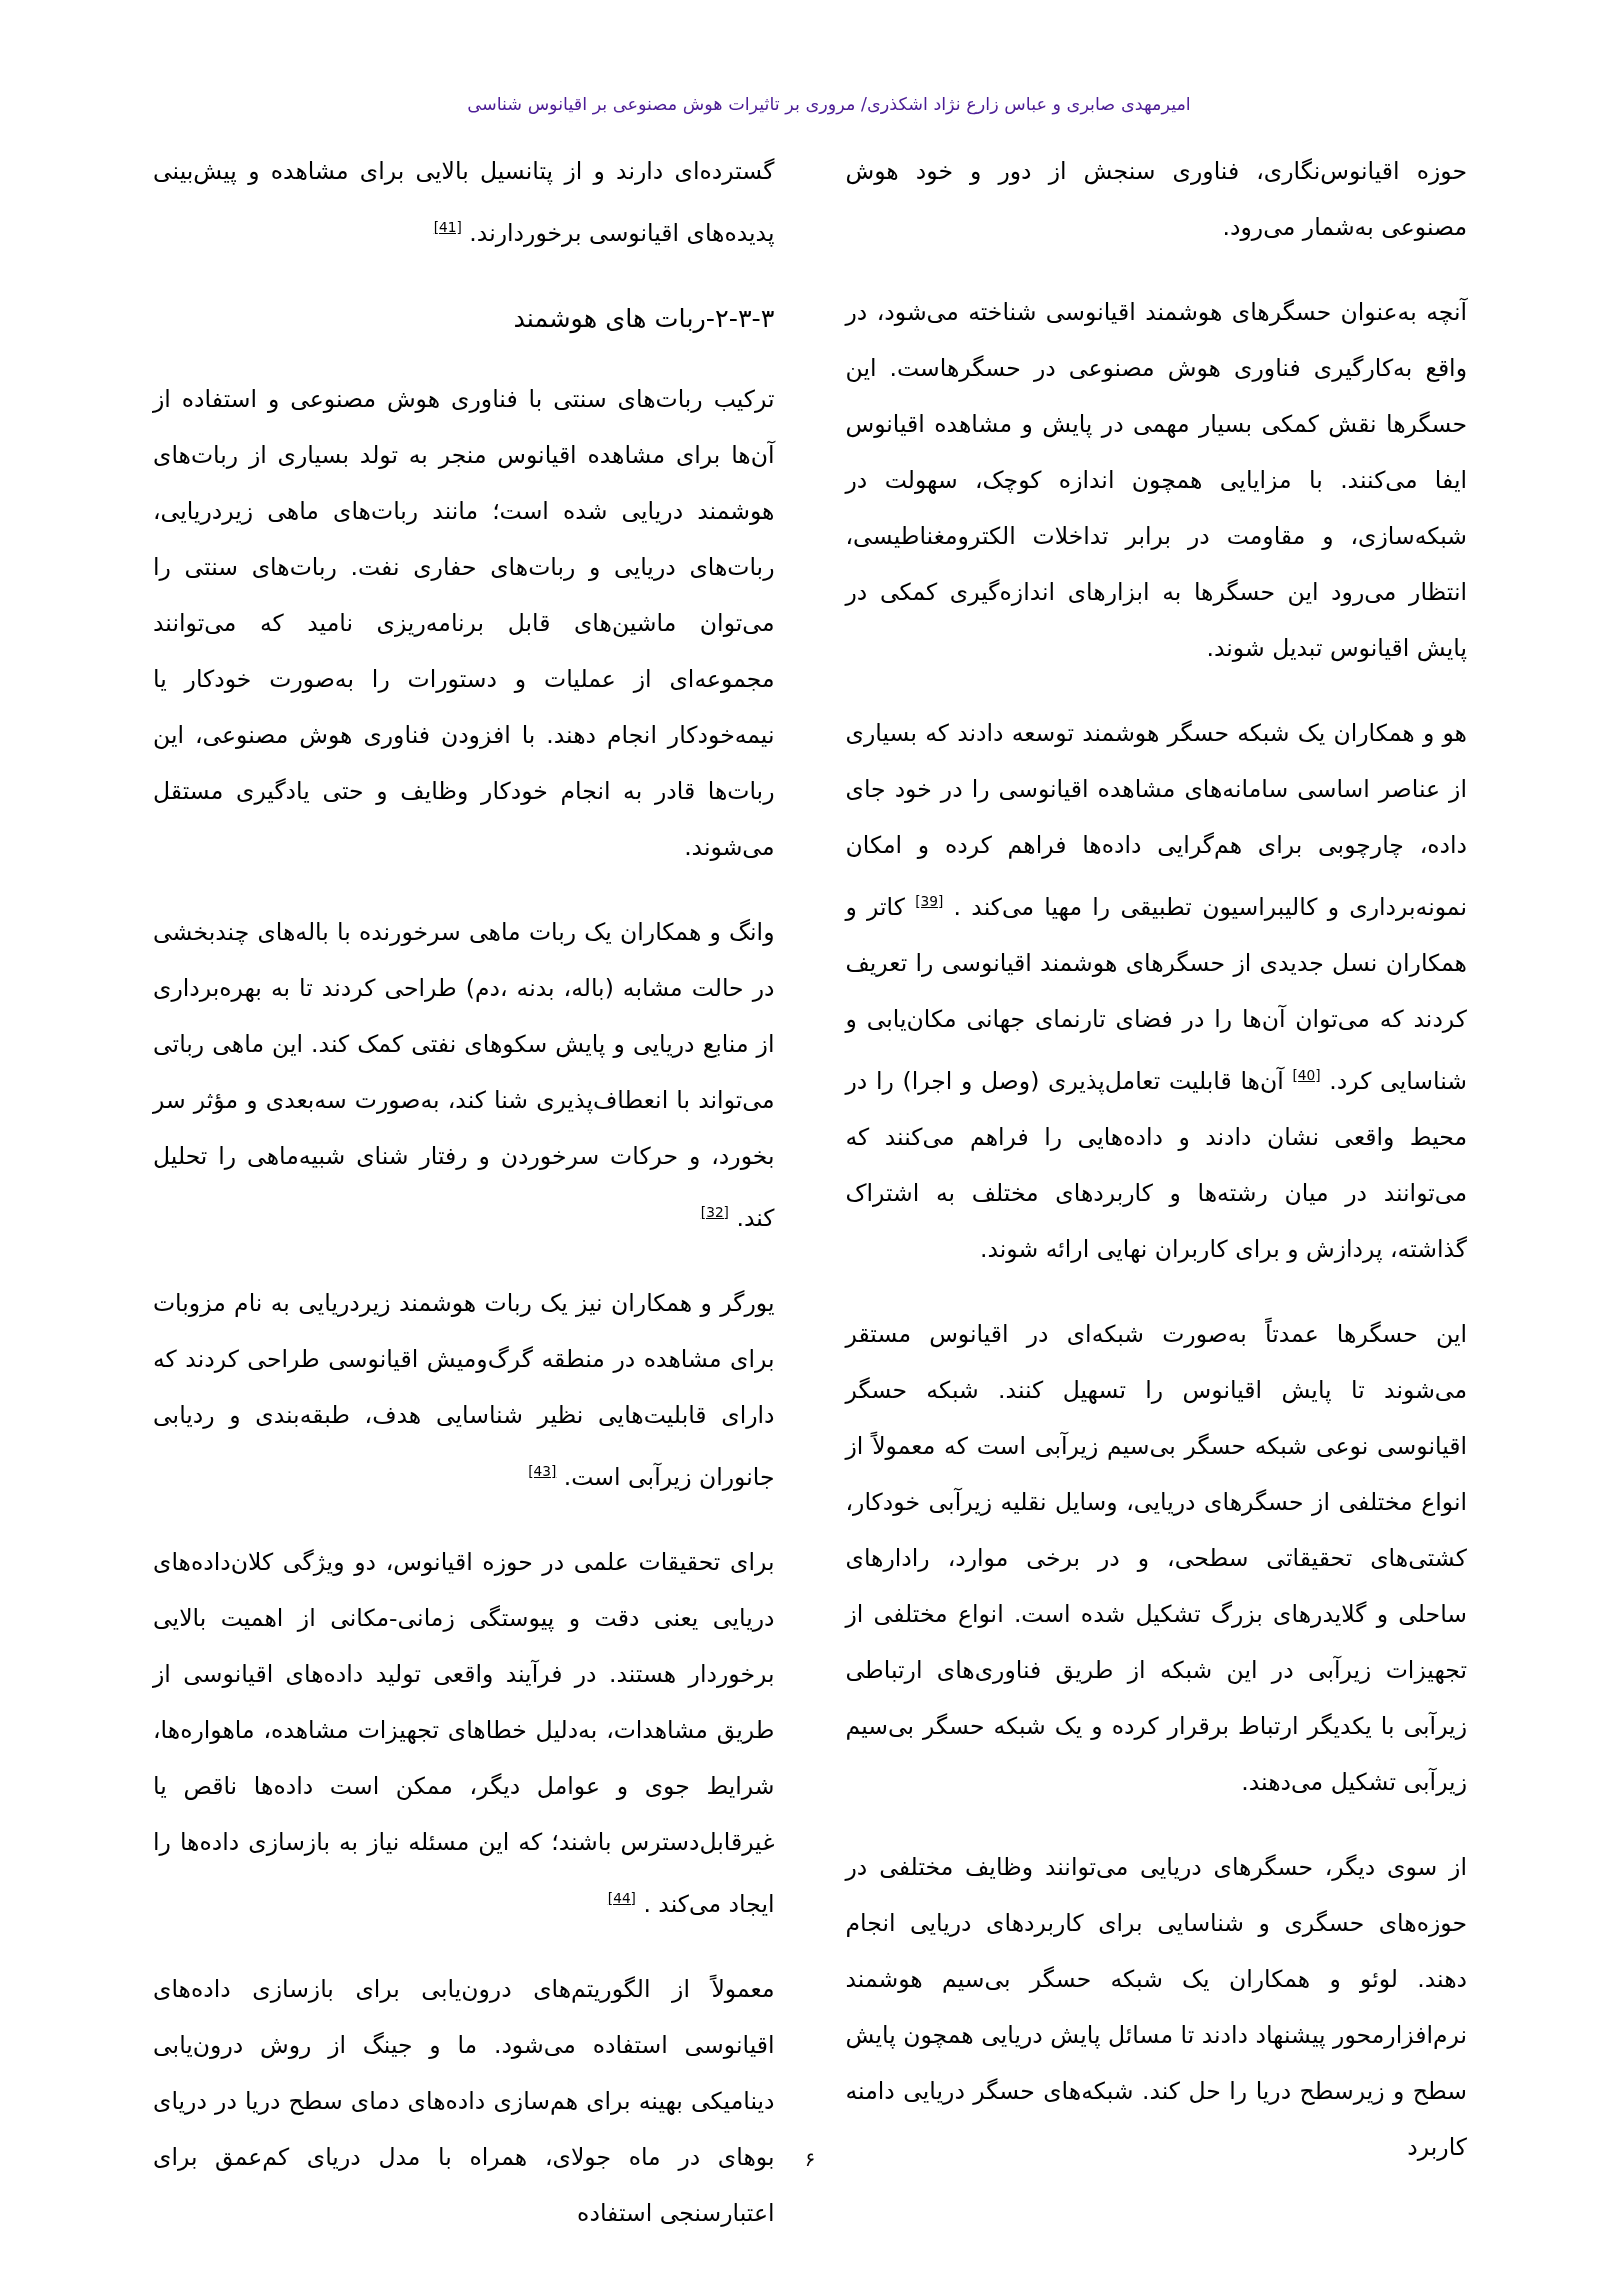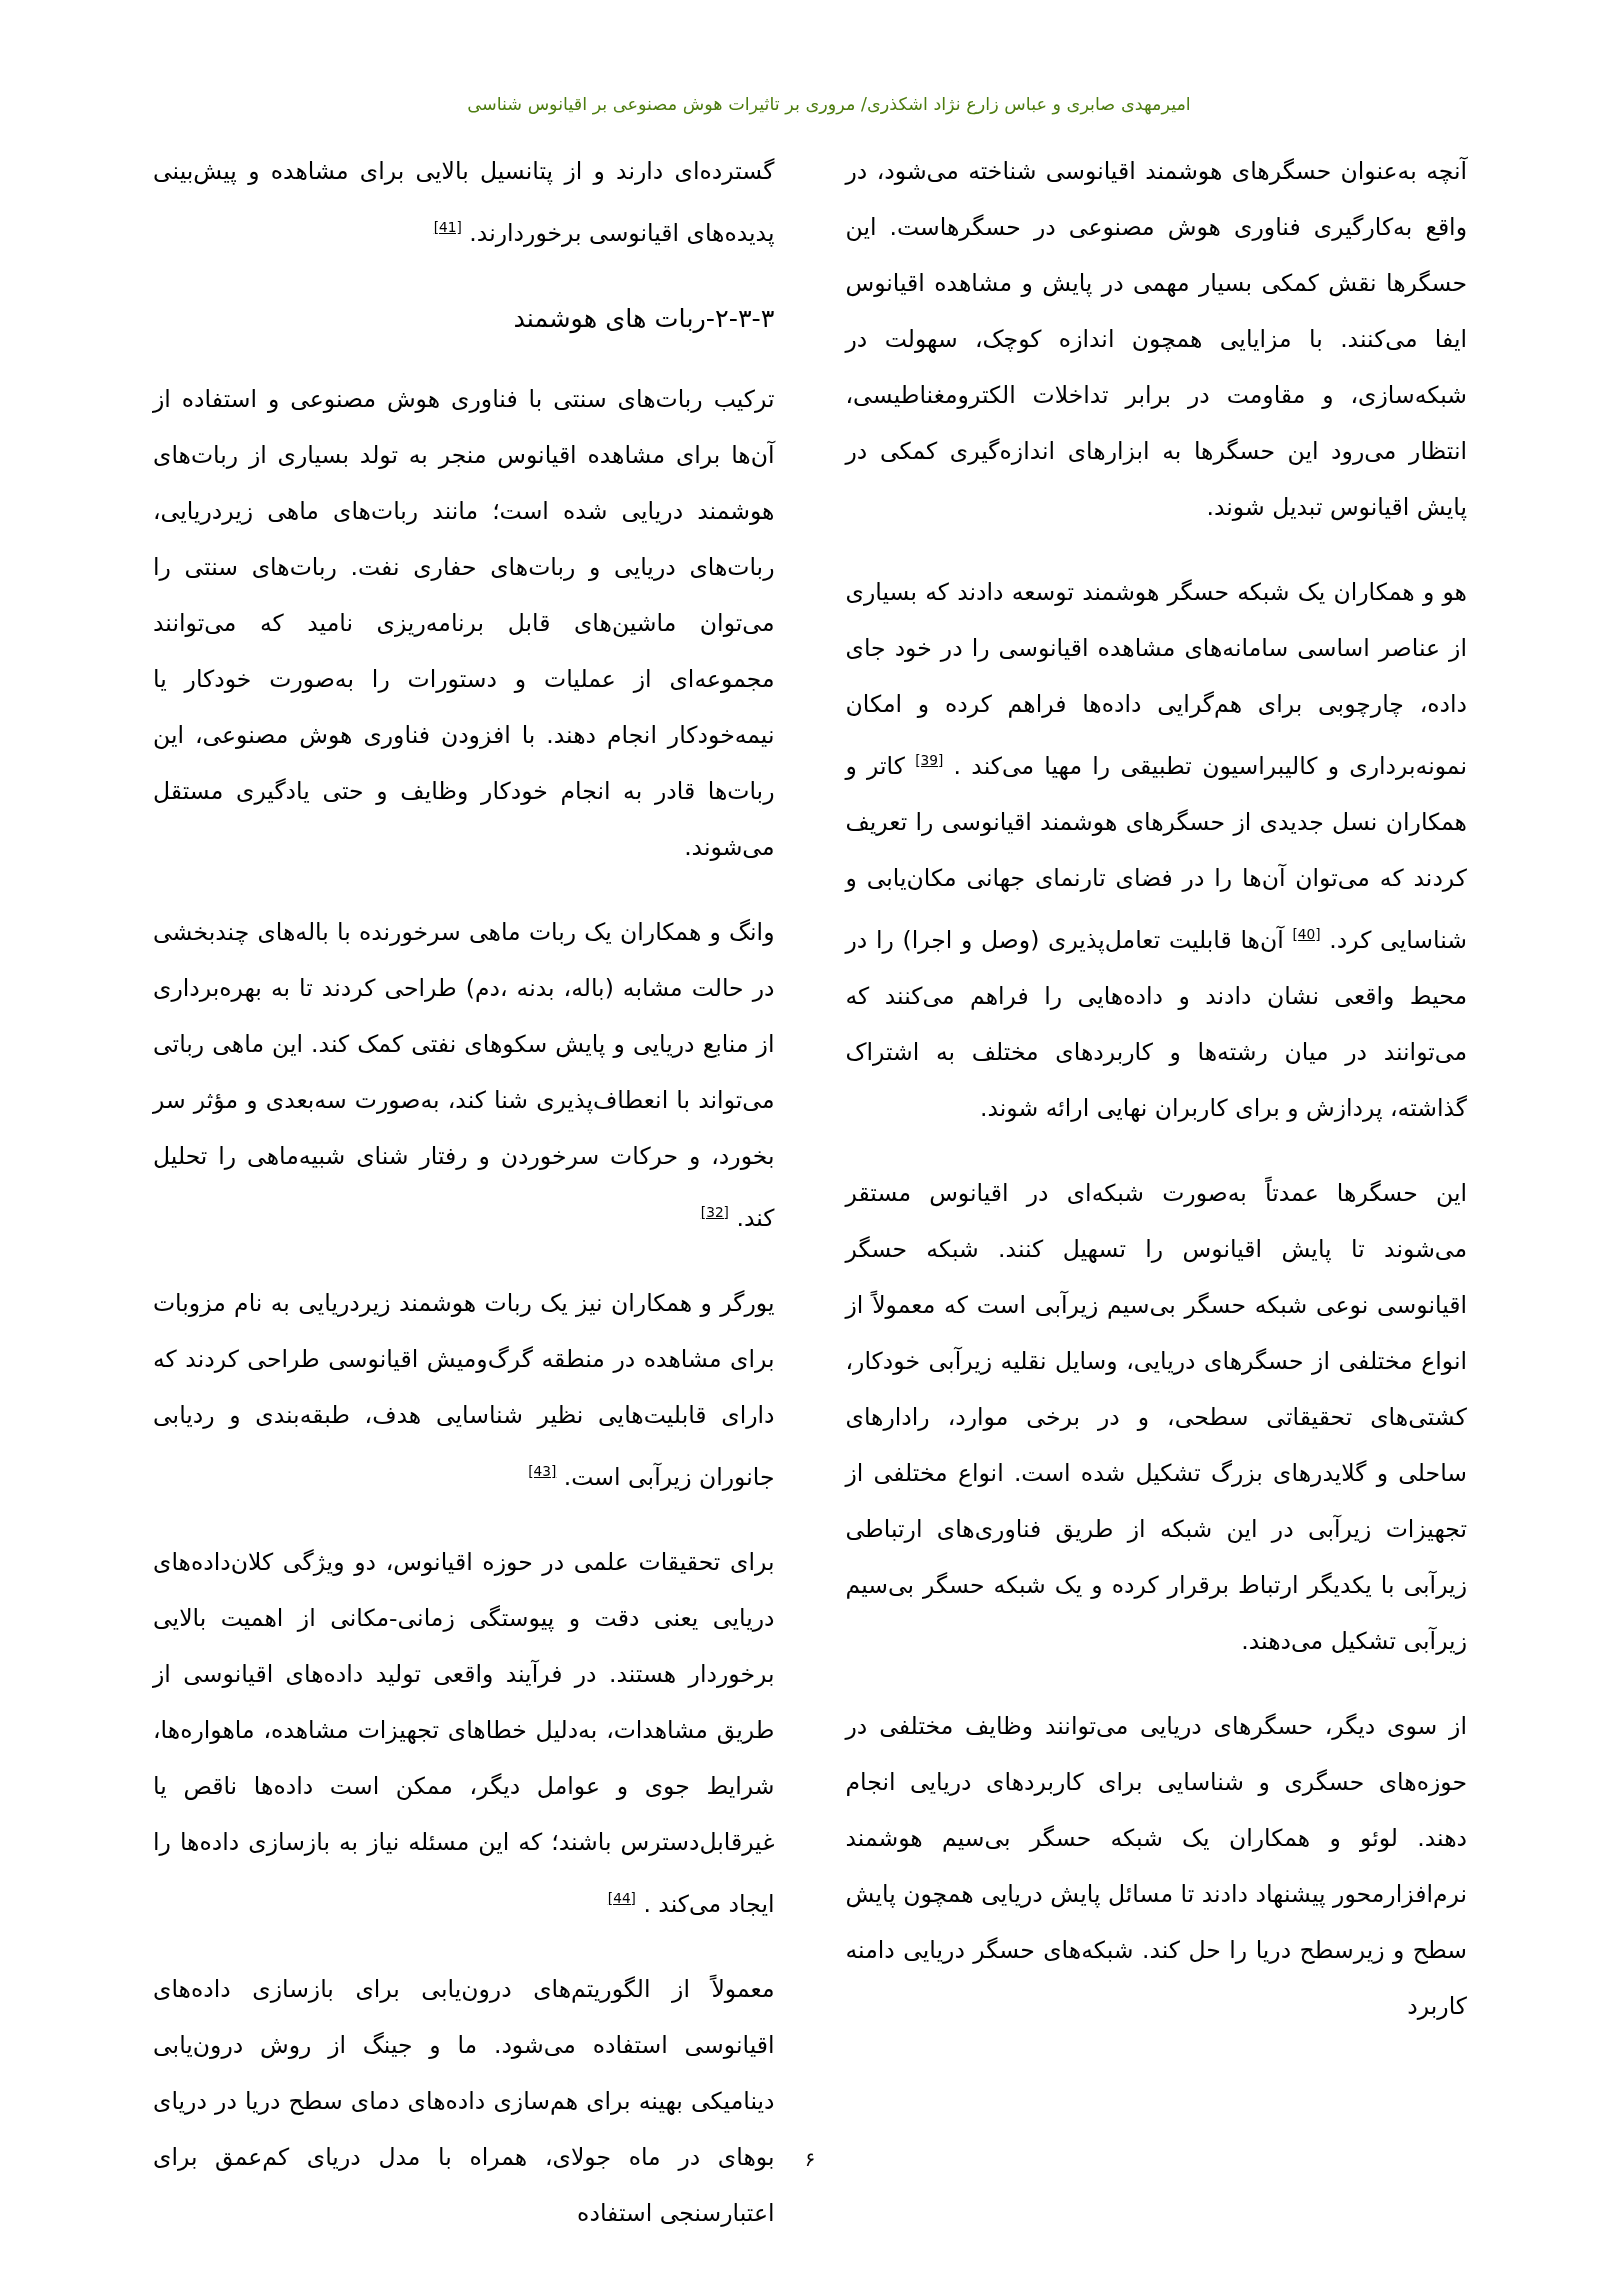--- a/index.html
+++ b/index.html
@@ -16,21 +16,21 @@
     font-family: "DejaVu Sans", sans-serif;
     color: #000000;
   }
   .running-header {
     position: absolute;
     top: 94px;
     left: 0;
     right: 0;
     text-align: center;
     font-size: 17.6px;
-    color: #4d7c0f;
+    color: #4c1d95;
     letter-spacing: 0;
     padding-left: 38px;
   }
   .columns {
     position: absolute;
     top: 143px;
     right: 153px;
     left: 153px;
     display: flex;
     gap: 71px;
@@ -74,20 +74,21 @@
 </style>
 </head>
 <body>
 
 <header class="running-header">
   <span>امیرمهدی صابری و عباس زارع نژاد اشکذری/ مروری بر تاثیرات هوش مصنوعی بر اقیانوس شناسی</span>
 </header>
 
 <main class="columns">
   <section class="col">
+      <p class="para"><span>حوزه اقیانوس‌نگاری، فناوری سنجش از دور و خود هوش مصنوعی به‌شمار می‌رود.</span></p>
       <p class="para"><span>آنچه به‌عنوان حسگرهای هوشمند اقیانوسی شناخته می‌شود، در واقع به‌کارگیری فناوری هوش مصنوعی در حسگرهاست. این حسگرها نقش کمکی بسیار مهمی در پایش و مشاهده اقیانوس ایفا می‌کنند. با مزایایی همچون اندازه کوچک، سهولت در شبکه‌سازی، و مقاومت در برابر تداخلات الکترومغناطیسی، انتظار می‌رود این حسگرها به ابزارهای اندازه‌گیری کمکی در پایش اقیانوس تبدیل شوند.</span></p>
       <p class="para"><span>هو و همکاران یک شبکه حسگر هوشمند توسعه دادند که بسیاری از عناصر اساسی سامانه‌های مشاهده اقیانوسی را در خود جای داده، چارچوبی برای هم‌گرایی داده‌ها فراهم کرده و امکان نمونه‌برداری و کالیبراسیون تطبیقی را مهیا می‌کند . </span><span class="cite">[39]</span><span> کاتر و همکاران نسل جدیدی از حسگرهای هوشمند اقیانوسی را تعریف کردند که می‌توان آن‌ها را در فضای تارنمای جهانی مکان‌یابی و شناسایی کرد. </span><span class="cite">[40]</span><span> آن‌ها قابلیت تعامل‌پذیری (وصل و اجرا) را در محیط واقعی نشان دادند و داده‌هایی را فراهم می‌کنند که می‌توانند در میان رشته‌ها و کاربردهای مختلف به اشتراک گذاشته، پردازش و برای کاربران نهایی ارائه شوند.</span></p>
       <p class="para"><span>این حسگرها عمدتاً به‌صورت شبکه‌ای در اقیانوس مستقر می‌شوند تا پایش اقیانوس را تسهیل کنند. شبکه حسگر اقیانوسی نوعی شبکه حسگر بی‌سیم زیرآبی است که معمولاً از انواع مختلفی از حسگرهای دریایی، وسایل نقلیه زیرآبی خودکار، کشتی‌های تحقیقاتی سطحی، و در برخی موارد، رادارهای ساحلی و گلایدرهای بزرگ تشکیل شده است. انواع مختلفی از تجهیزات زیرآبی در این شبکه از طریق فناوری‌های ارتباطی زیرآبی با یکدیگر ارتباط برقرار کرده و یک شبکه حسگر بی‌سیم زیرآبی تشکیل می‌دهند.</span></p>
       <p class="para"><span>از سوی دیگر، حسگرهای دریایی می‌توانند وظایف مختلفی در حوزه‌های حسگری و شناسایی برای کاربردهای دریایی انجام دهند. لوئو و همکاران یک شبکه حسگر بی‌سیم هوشمند نرم‌افزارمحور پیشنهاد دادند تا مسائل پایش دریایی همچون پایش سطح و زیرسطح دریا را حل کند. شبکه‌های حسگر دریایی دامنه کاربرد</span></p>
     </section>
   <section class="col">
       <p class="para"><span>گسترده‌ای دارند و از پتانسیل بالایی برای مشاهده و پیش‌بینی پدیده‌های اقیانوسی برخوردارند. </span><span class="cite">[41]</span></p>
       <h2 class="heading">۲-۳-۳-ربات های هوشمند</h2>
       <p class="para"><span>ترکیب ربات‌های سنتی با فناوری هوش مصنوعی و استفاده از آن‌ها برای مشاهده اقیانوس منجر به تولد بسیاری از ربات‌های هوشمند دریایی شده است؛ مانند ربات‌های ماهی زیردریایی، ربات‌های دریایی و ربات‌های حفاری نفت. ربات‌های سنتی را می‌توان ماشین‌های قابل برنامه‌ریزی نامید که می‌توانند مجموعه‌ای از عملیات و دستورات را به‌صورت خودکار یا نیمه‌خودکار انجام دهند. با افزودن فناوری هوش مصنوعی، این ربات‌ها قادر به انجام خودکار وظایف و حتی یادگیری مستقل می‌شوند.</span></p>
       <p class="para"><span>وانگ و همکاران یک ربات ماهی سرخورنده با باله‌های چندبخشی در حالت مشابه (باله، بدنه ،دم)  طراحی کردند تا به بهره‌برداری از منابع دریایی و پایش سکوهای نفتی کمک کند. این ماهی رباتی می‌تواند با انعطاف‌پذیری شنا کند، به‌صورت سه‌بعدی و مؤثر سر بخورد، و حرکات سرخوردن و رفتار شنای شبیه‌ماهی را تحلیل کند. </span><span class="cite">[32]</span></p>

